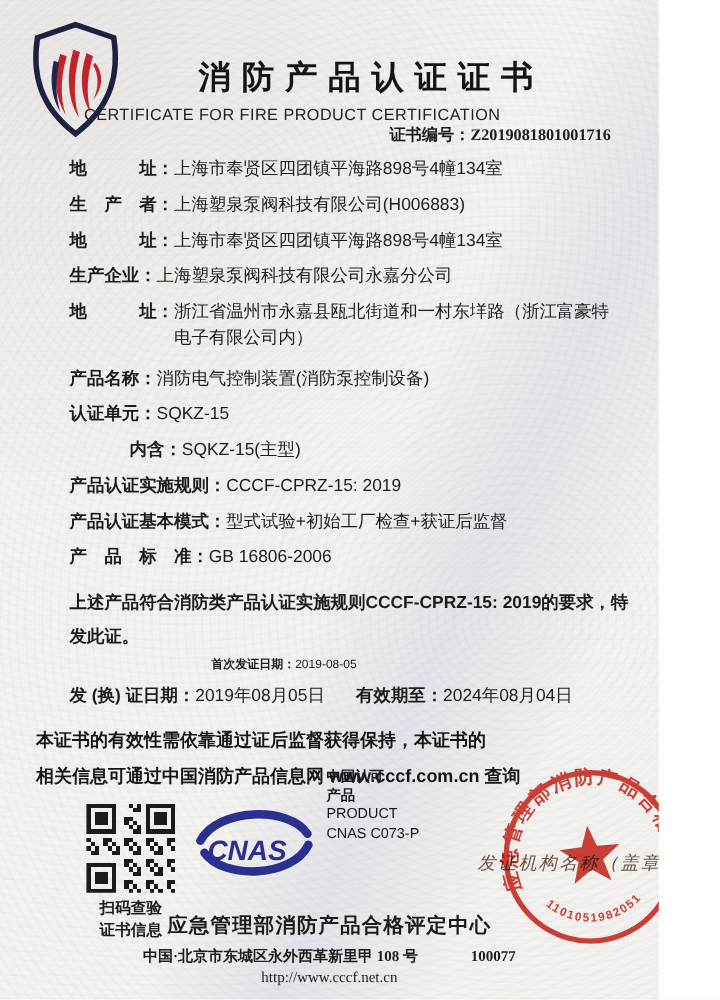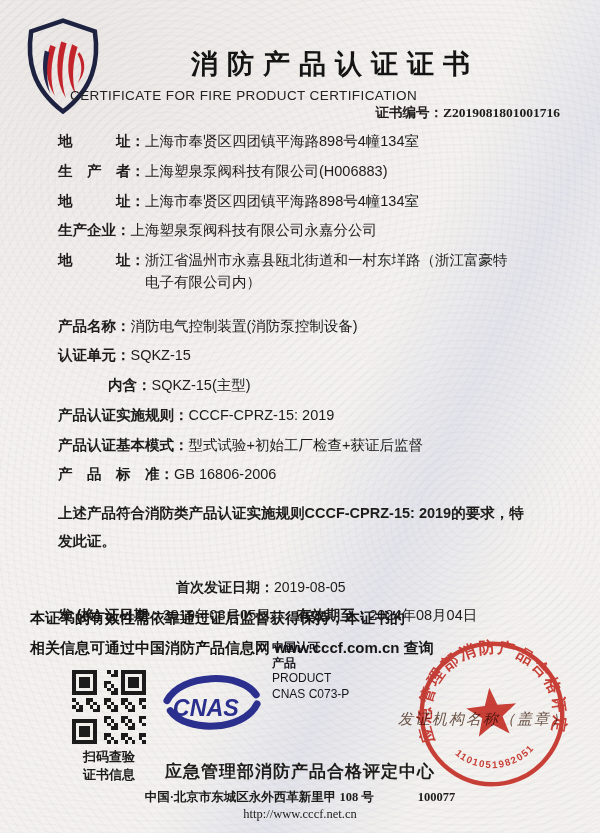--- a/index.html
+++ b/index.html
@@ -1,42 +1,42 @@
 <!DOCTYPE html>
 <html><head>
 <meta charset="utf-8">
 <style>
   *{margin:0;padding:0;box-sizing:border-box}
   html,body{width:600px;height:833px}
   body{font-family:"Liberation Sans","DejaVu Sans",sans-serif;color:#1d1c1a;}
   .page{
-    position:relative;width:600px;height:833px;overflow:hidden;
+    position:relative;width:549px;height:833px;overflow:hidden;
     background-color:#f4f2ee;
     background-image:
       linear-gradient(115deg, rgba(255,255,255,0) 54%, rgba(140,152,214,0.16) 66%, rgba(255,255,255,0) 80%),
       radial-gradient(circle at 12% 6%, rgba(158,138,148,0.10) 0, rgba(158,138,148,0) 40%),
       repeating-radial-gradient(circle at 28% 22%, rgba(168,148,158,0.045) 0 2px, rgba(0,0,0,0) 2px 7px),
       repeating-radial-gradient(circle at 78% 62%, rgba(138,148,198,0.045) 0 2px, rgba(0,0,0,0) 2px 7px),
       repeating-linear-gradient(0deg, rgba(120,120,160,0.025) 0 1px, rgba(0,0,0,0) 1px 4px);
   }
   .logo{position:absolute;left:16px;top:16px;width:94px;height:100px}
   .title{position:absolute;top:46px;left:70px;right:0;text-align:center;
          font-size:27px;font-weight:700;letter-spacing:9px;color:#141414}
   .subtitle{position:absolute;top:88px;left:70px;right:0;text-align:left;
             font-size:13.5px;letter-spacing:.4px;color:#222}
   .certno{position:absolute;top:104px;right:40px;font-size:13.5px;font-weight:700;
           font-family:"Liberation Serif","DejaVu Serif",serif}
   .rows{position:absolute;top:131px;left:58px;width:505px}
   .row{display:flex;align-items:flex-start;margin-bottom:8px;font-size:14.5px;line-height:1.5}
   .row .lbl{font-weight:700;white-space:pre;flex:0 0 auto}
   .row .val{font-weight:500}
   .row.indent{padding-left:50px}
-  .row.gap{margin-top:22px}
+  .row.gap{margin-top:12px}
   .statement{margin-top:14px;font-size:14.5px;font-weight:600;line-height:1.9;width:480px}
-  .dateline1{margin-top:24px;margin-left:118px;font-size:14px}
+  .dateline1{margin-top:2px;margin-left:118px;font-size:10px}
   .dateline2{margin-top:9px;font-size:14.5px;display:flex;gap:26px}
   .dlbl{font-weight:700}
   .notice{position:absolute;top:603px;left:30px;width:540px;text-align:left;
           font-size:15px;font-weight:600;line-height:2.0;color:#161616}
   
   .qr{position:absolute;left:72px;top:670px;width:74px;height:74px}
   .qr svg{width:100%;height:100%;fill:#1b1b1b}
   .qr-caption{position:absolute;left:58px;top:748px;width:102px;text-align:center;
               font-size:13px;font-weight:600;line-height:1.35}
   .cnas{position:absolute;left:162px;top:668px;width:100px;height:72px}

